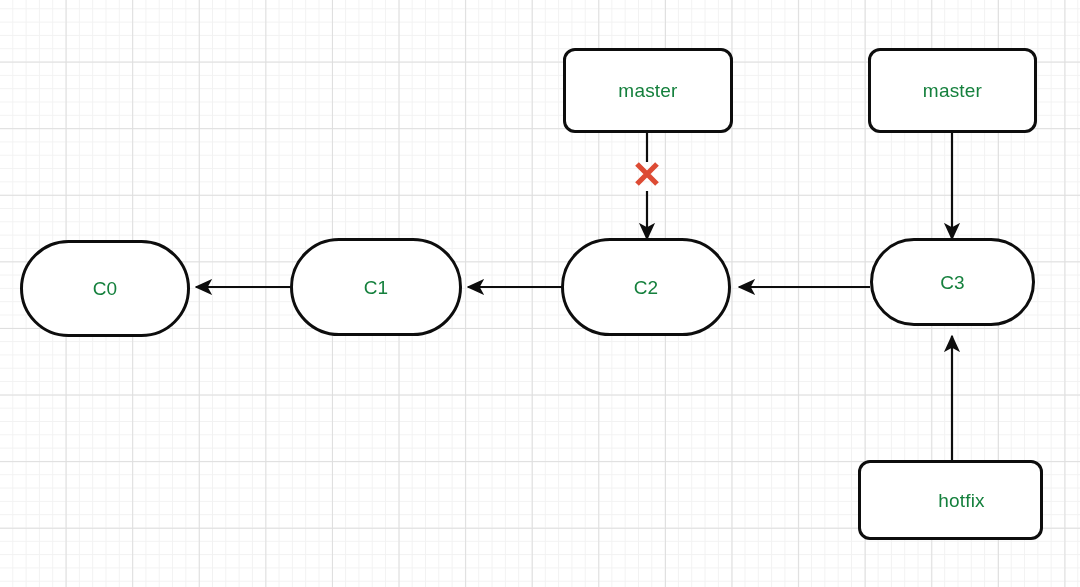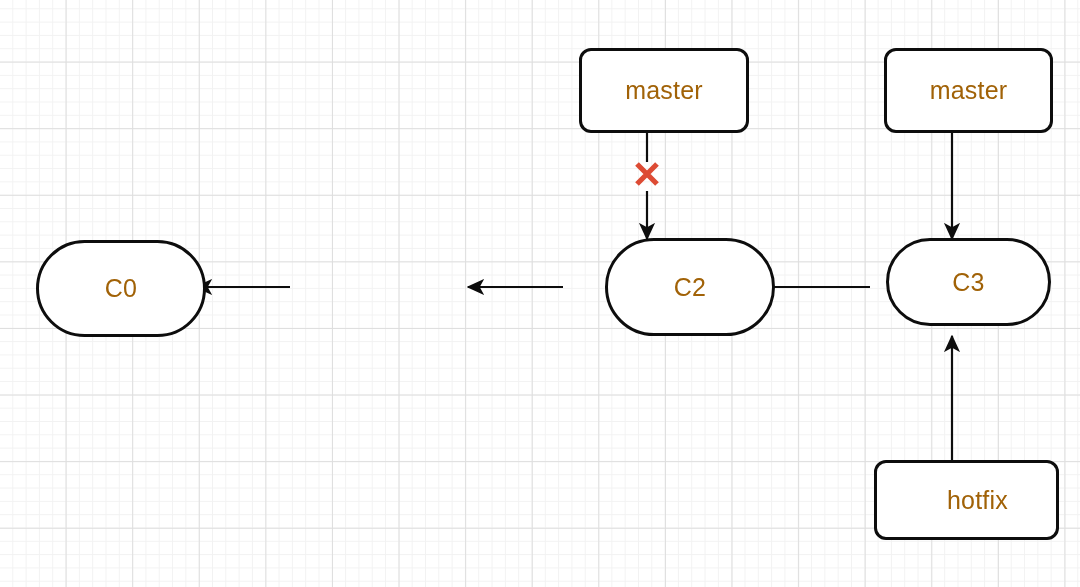--- a/index.html
+++ b/index.html
@@ -36,26 +36,25 @@
     pointer-events: none;
   }
   .node {
     position: absolute;
     box-sizing: border-box;
     background: #ffffff;
     border: 3px solid #0d0d0d;
     display: flex;
     align-items: center;
     justify-content: center;
-    color: #a16207;
-    font-size: 25px;
+    color: #15803d;
+    font-size: 19px;
     line-height: 1;
     letter-spacing: 0.2px;
     white-space: nowrap;
-    margin-left: 16px;
   }
   .node.commit {
     border-radius: 999px;
     align-items: center;
   }
   .node.branch {
     border-radius: 12px;
   }
   .xmark {
     position: absolute;
@@ -103,22 +102,25 @@
   </svg>
 
   <svg class="xmark" style="left:632px; top:159px;" viewBox="0 0 30 30" width="30" height="30">
     <path d="M 5 5 L 25 25 M 25 5 L 5 25" stroke="#dd4b34" stroke-width="5.2" stroke-linecap="butt"></path>
   </svg>
 
   <div class="node commit" style="left:20px;  top:240px; width:170px; height:97px;">
     <span>C0</span>
   </div>
 
+  <div class="node commit" style="left:290px; top:238px; width:172px; height:98px;">
+    <span>C1</span>
+  </div>
 
-  <div class="node commit" style="left:589px; top:238px; width:170px; height:98px;">
+  <div class="node commit" style="left:561px; top:238px; width:170px; height:98px;">
     <span>C2</span>
   </div>
 
   <div class="node commit" style="left:870px; top:238px; width:165px; height:88px;">
     <span>C3</span>
   </div>
 
   <div class="node branch" style="left:563px; top:48px; width:170px; height:85px;">
     <span>master</span>
   </div>

